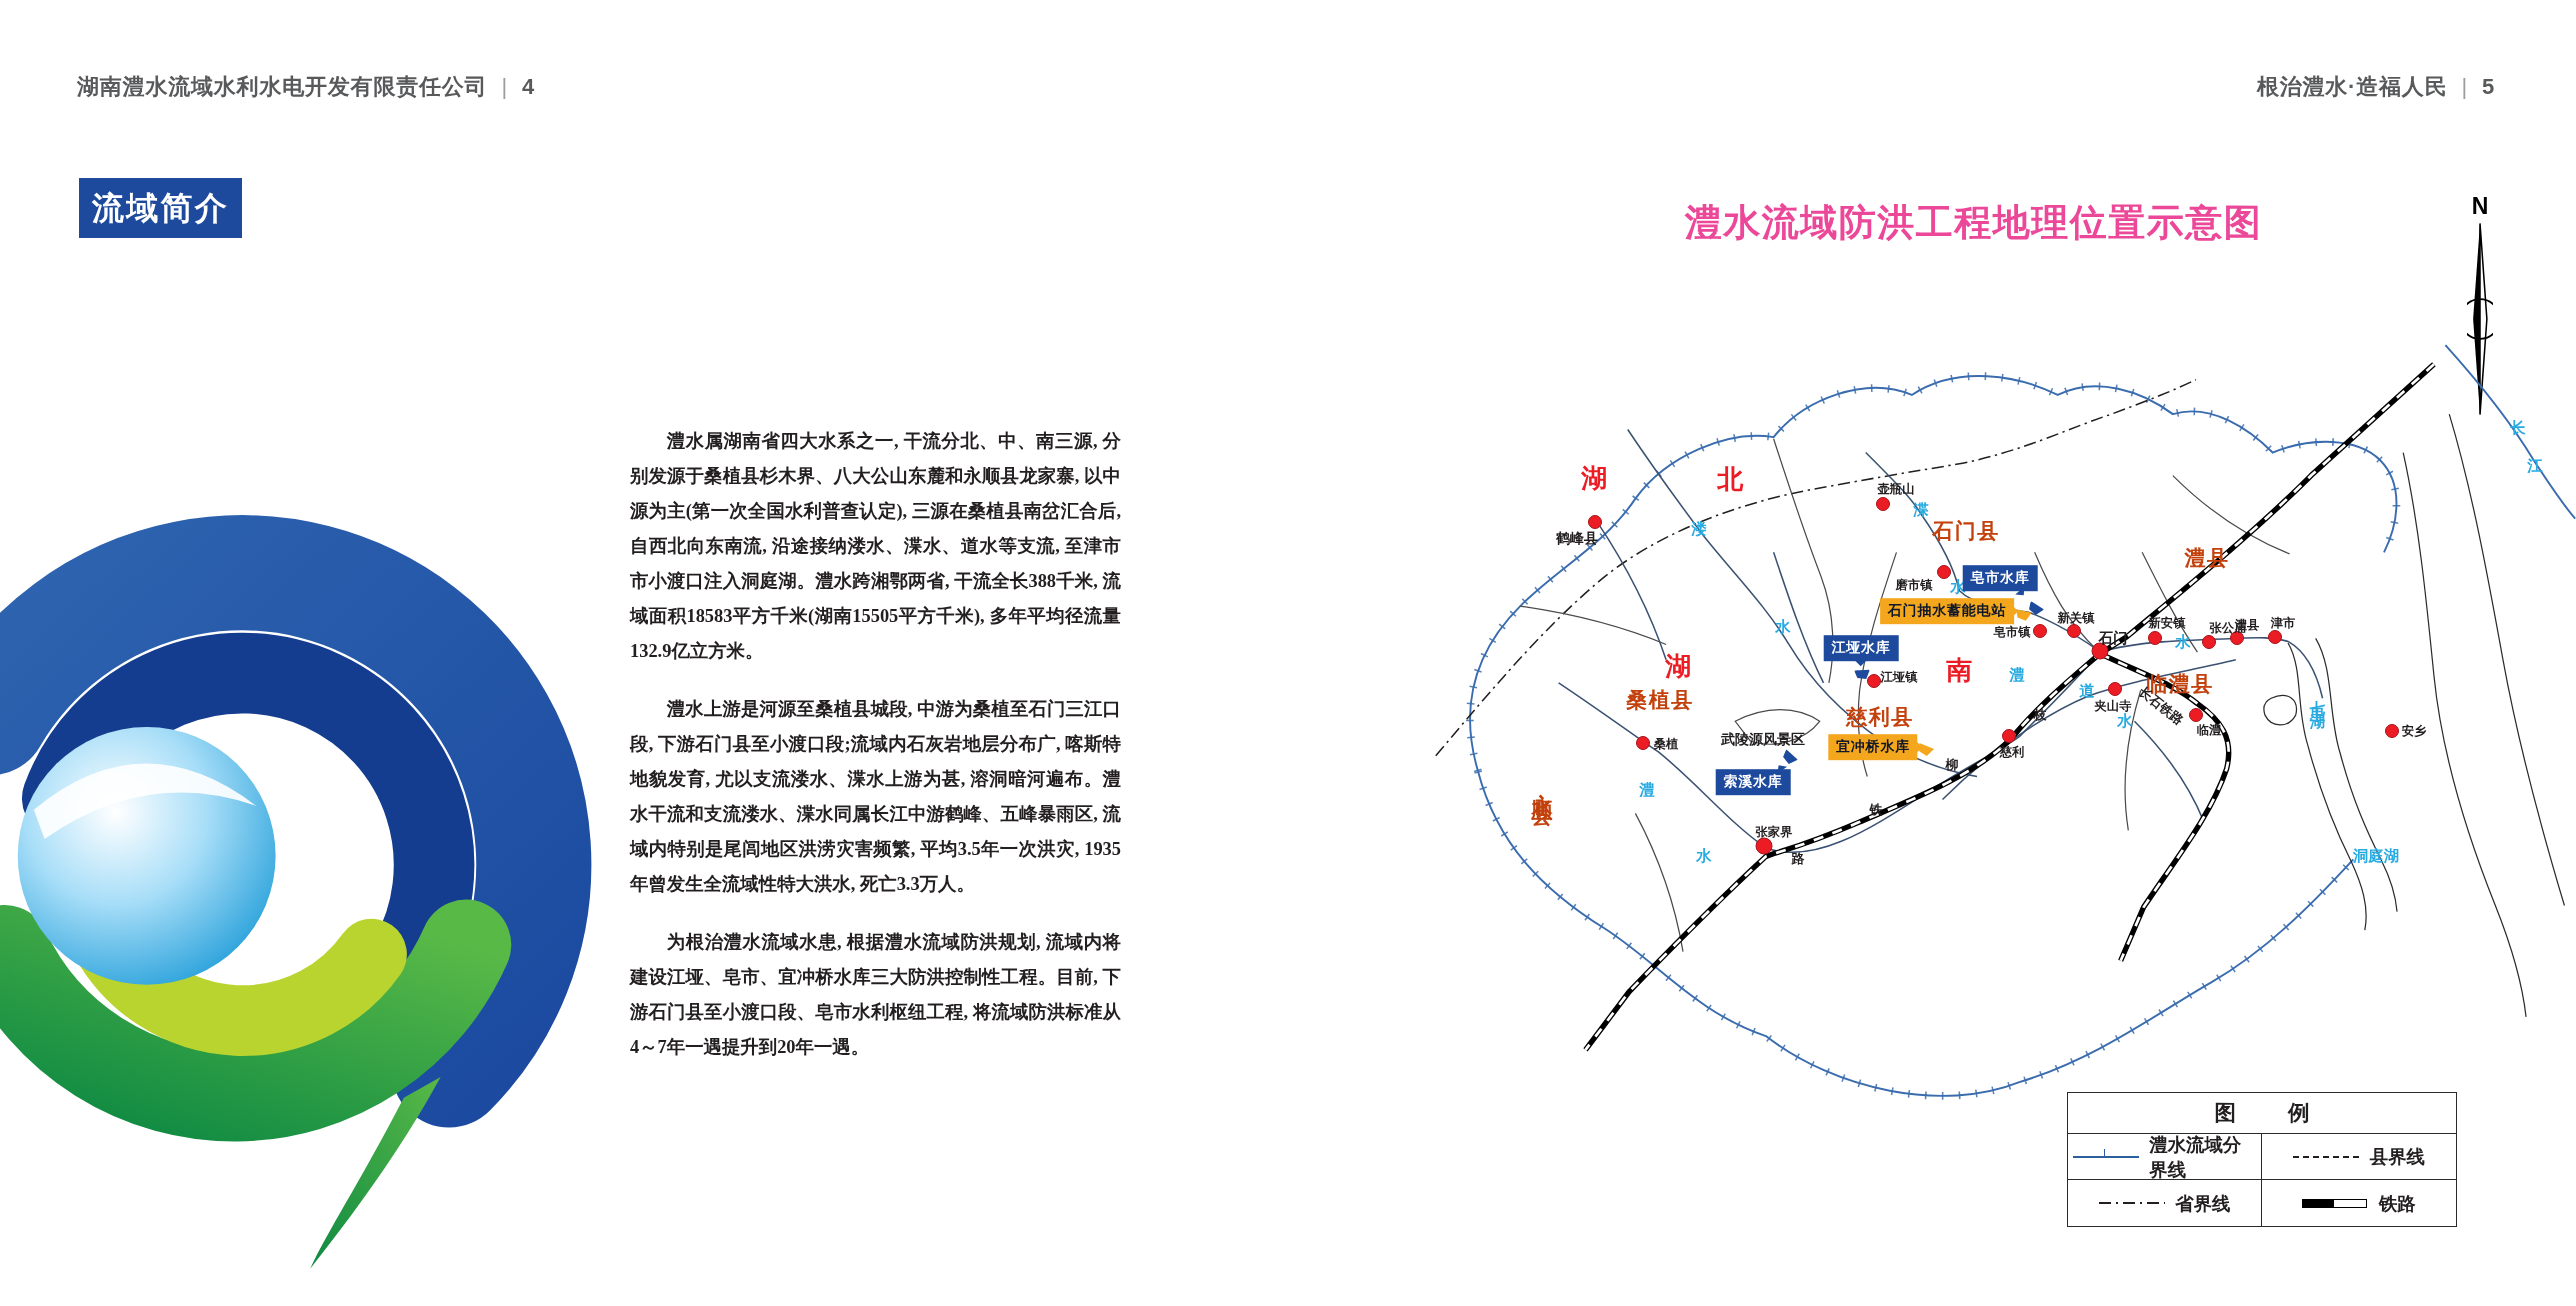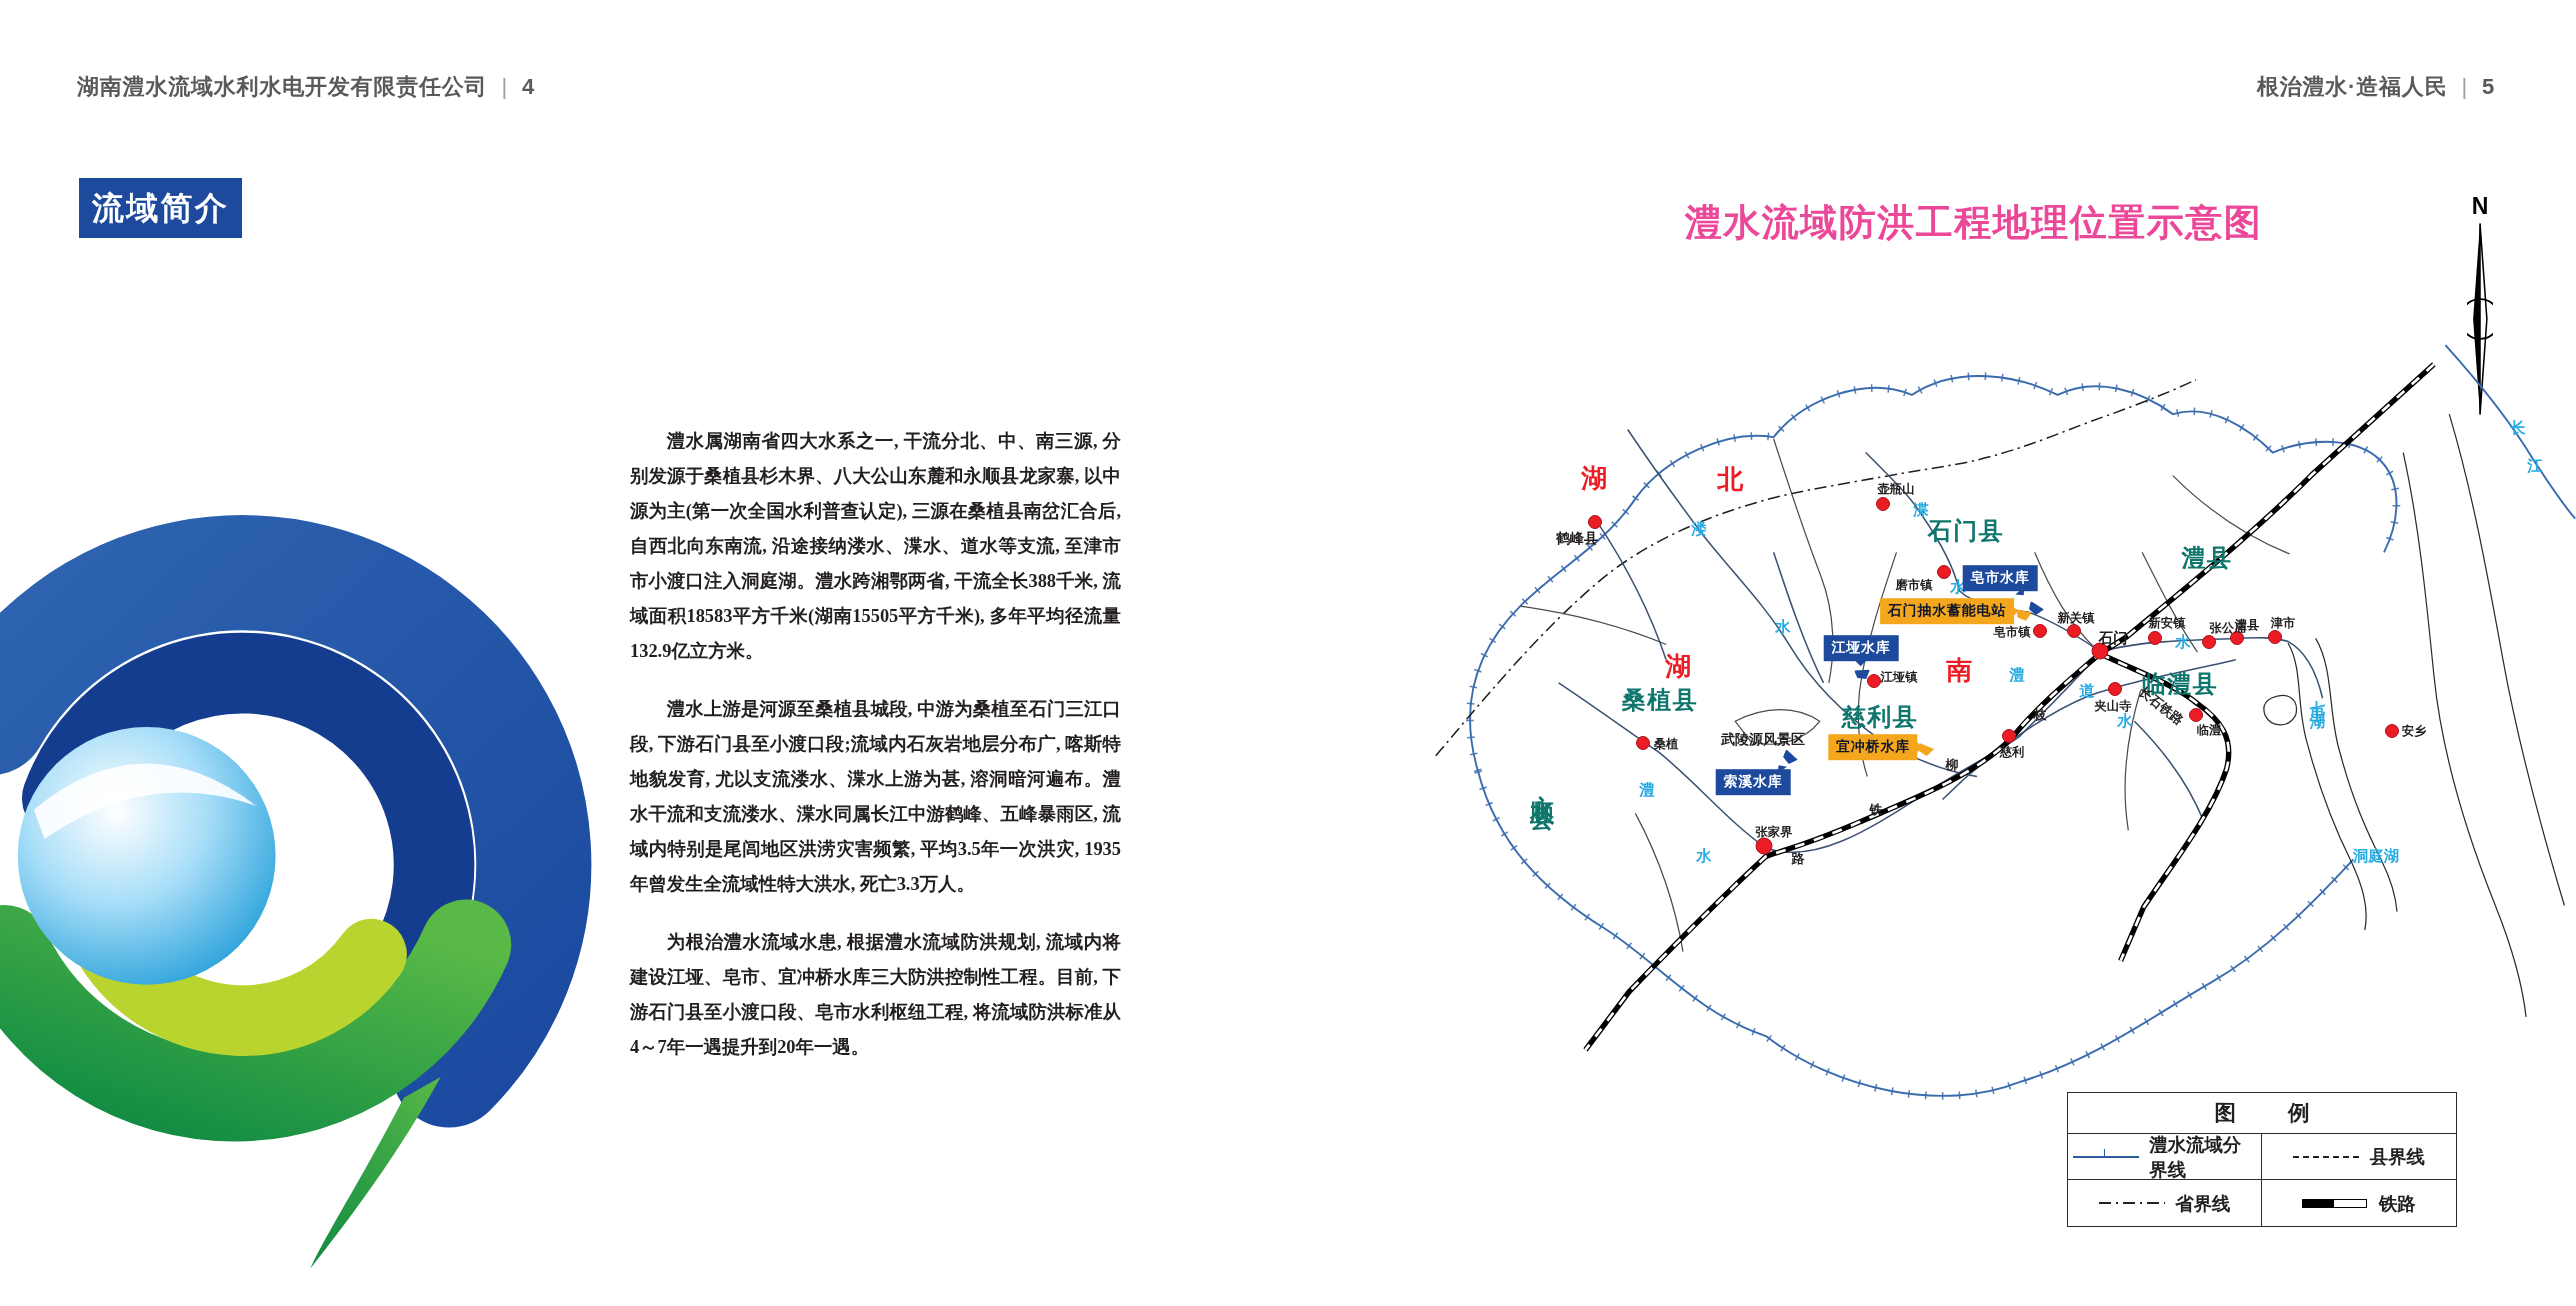--- a/index.html
+++ b/index.html
@@ -28,21 +28,21 @@
   .compass-n{font-size:23px;font-weight:900;color:#000;display:block;}
   .compass svg{display:block;margin:3.1px auto 0;}
   
   .map{position:absolute;left:1405px;top:322px;width:1171px;height:906px;}
   .map-lines{position:absolute;left:0;top:0;}
   .layer{position:absolute;inset:0;}
   .dot{position:absolute;width:14px;height:14px;background:#ec1c24;border-radius:50%;
        border:0.8px solid #a8121a;transform:translate(-50%,-50%);box-sizing:border-box;}
   .m-label{position:absolute;transform:translate(-50%,-50%);white-space:nowrap;font-weight:700;}
   .prov{font-size:26px;font-weight:900;color:#ec1c24;letter-spacing:1.5px;}
-  .cnty{font-size:24px;font-weight:900;color:#0f766e;letter-spacing:1.5px;}
+  .cnty{font-size:21px;font-weight:900;color:#c2410c;letter-spacing:1.5px;}
   .cnty-sm{font-size:14px;color:#231f20;}
   .scenic{font-size:14px;color:#231f20;}
   .twn{font-size:12.3px;color:#231f20;}
   .twn-lg{font-size:14.6px;font-weight:900;color:#231f20;}
   .rvr{font-size:15.4px;font-weight:900;color:#29abe2;}
   .lake{font-size:15.4px;font-weight:900;color:#29abe2;}
   .rail{font-size:13px;font-weight:900;color:#231f20;}
   .vert{writing-mode:vertical-rl;letter-spacing:6.1px;}
   
   .badge{position:absolute;transform:translate(-50%,-50%);padding:3.8px 7.7px;font-size:14px;

